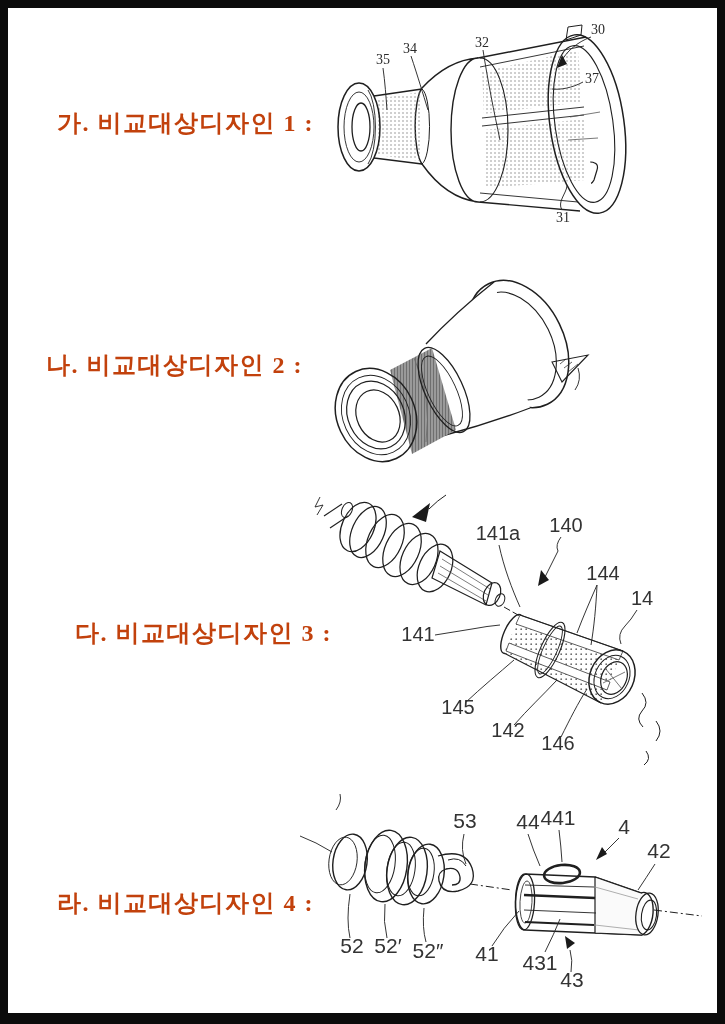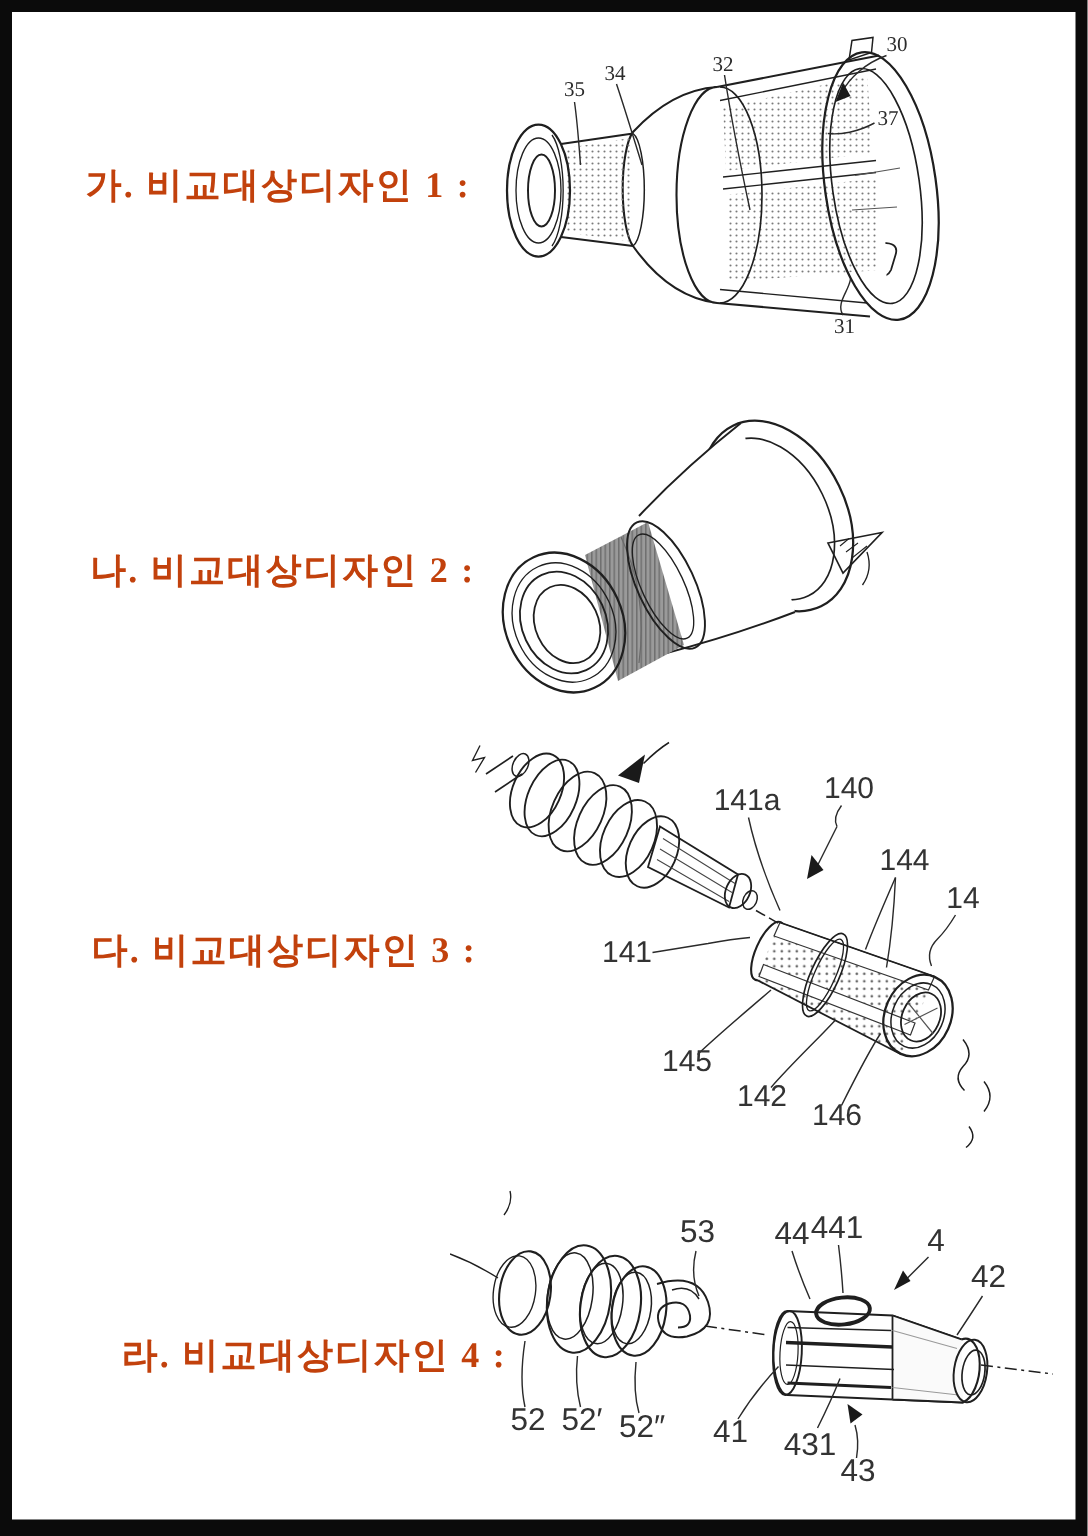--- a/index.html
+++ b/index.html
@@ -97,21 +97,21 @@
     <text class="num1" x="53" y="52" text-anchor="middle">35</text>
     <text class="num1" x="80" y="41" text-anchor="middle">34</text>
     <text class="num1" x="152" y="35" text-anchor="middle">32</text>
     <text class="num1" x="268" y="22" text-anchor="middle">30</text>
     <text class="num1" x="262" y="71" text-anchor="middle">37</text>
     <text class="num1" x="233" y="210" text-anchor="middle">31</text>
   </svg>
 </div>
 
 <div>
-  <div class="sec-label" style="left:60px;top:349px;margin-top:15px;">나. 비교대상디자인 2 :</div>
+  <div class="sec-label" style="left:46px;top:349px;">나. 비교대상디자인 2 :</div>
 
   <svg class="fig" style="left:328px;top:258px;" width="282" height="208" viewBox="0 0 282 208">
     <defs>
       <pattern id="mesh2" width="3" height="6" patternUnits="userSpaceOnUse">
         <rect width="3" height="6" fill="#9a9a9a"></rect>
           <rect width="1" height="6" fill="#6f6f6f"></rect>
       </pattern>
       <pattern id="mesh2d" width="3" height="6" patternUnits="userSpaceOnUse">
         <rect width="3" height="6" fill="#8a8a8a"></rect>
           <rect width="1" height="6" fill="#5d5d5d"></rect>
@@ -147,21 +147,21 @@
     <g>
       <ellipse cx="48" cy="157" rx="39" ry="48" transform="rotate(-25 48 157)" fill="#fff" class="ink" stroke-width="1.5"></ellipse>
       <ellipse cx="48" cy="157" rx="33" ry="41" transform="rotate(-25 48 157)" class="ink" stroke-width="0.9"></ellipse>
       <ellipse cx="48" cy="157" rx="28" ry="35" transform="rotate(-25 48 157)" class="ink" stroke-width="1.2"></ellipse>
       <ellipse cx="50" cy="158" rx="21" ry="27" transform="rotate(-25 50 158)" fill="url(#mesh2d)" class="ink" stroke-width="1.2"></ellipse>
     </g>
   </svg>
 </div>
 
 <div>
-  <div class="sec-label" style="left:61px;top:617px;">다. 비교대상디자인 3 :</div>
+  <div class="sec-label" style="left:75px;top:617px;">다. 비교대상디자인 3 :</div>
 
   <svg class="fig" style="left:300px;top:483px;" width="400" height="288" viewBox="0 0 400 288">
     <defs>
       <pattern id="dots3" width="5" height="5" patternUnits="userSpaceOnUse">
         <circle cx="1.2" cy="1.2" r="0.9" fill="#6b6b6b"></circle>
       </pattern>
     </defs>
 
     <g class="ink">
       <path d="M24,33 L42,21" stroke-width="1.1"></path>
@@ -231,21 +231,21 @@
     <text class="num3" x="303" y="97" text-anchor="middle">144</text>
     <text class="num3" x="342" y="122" text-anchor="middle">14</text>
     <text class="num3" x="118" y="158" text-anchor="middle">141</text>
     <text class="num3" x="158" y="231" text-anchor="middle">145</text>
     <text class="num3" x="208" y="254" text-anchor="middle">142</text>
     <text class="num3" x="258" y="267" text-anchor="middle">146</text>
   </svg>
 </div>
 
 <div>
-  <div class="sec-label" style="left:57px;top:887px;margin-left:24px;">라. 비교대상디자인 4 :</div>
+  <div class="sec-label" style="left:57px;top:887px;">라. 비교대상디자인 4 :</div>
 
   <svg class="fig" style="left:300px;top:792px;" width="404" height="218" viewBox="0 0 404 218">
 
     <g class="ink" stroke-width="0.9">
       <path d="M0,44 Q16,50 32,60"></path>
       <path d="M36,18 Q42,10 40,2"></path>
     </g>
 
     <path d="M170,92 L212,98" class="ink" stroke-width="1" stroke-dasharray="8 3 2 3"></path>
     <path d="M354,118 L402,124" class="ink" stroke-width="1" stroke-dasharray="8 3 2 3"></path>

